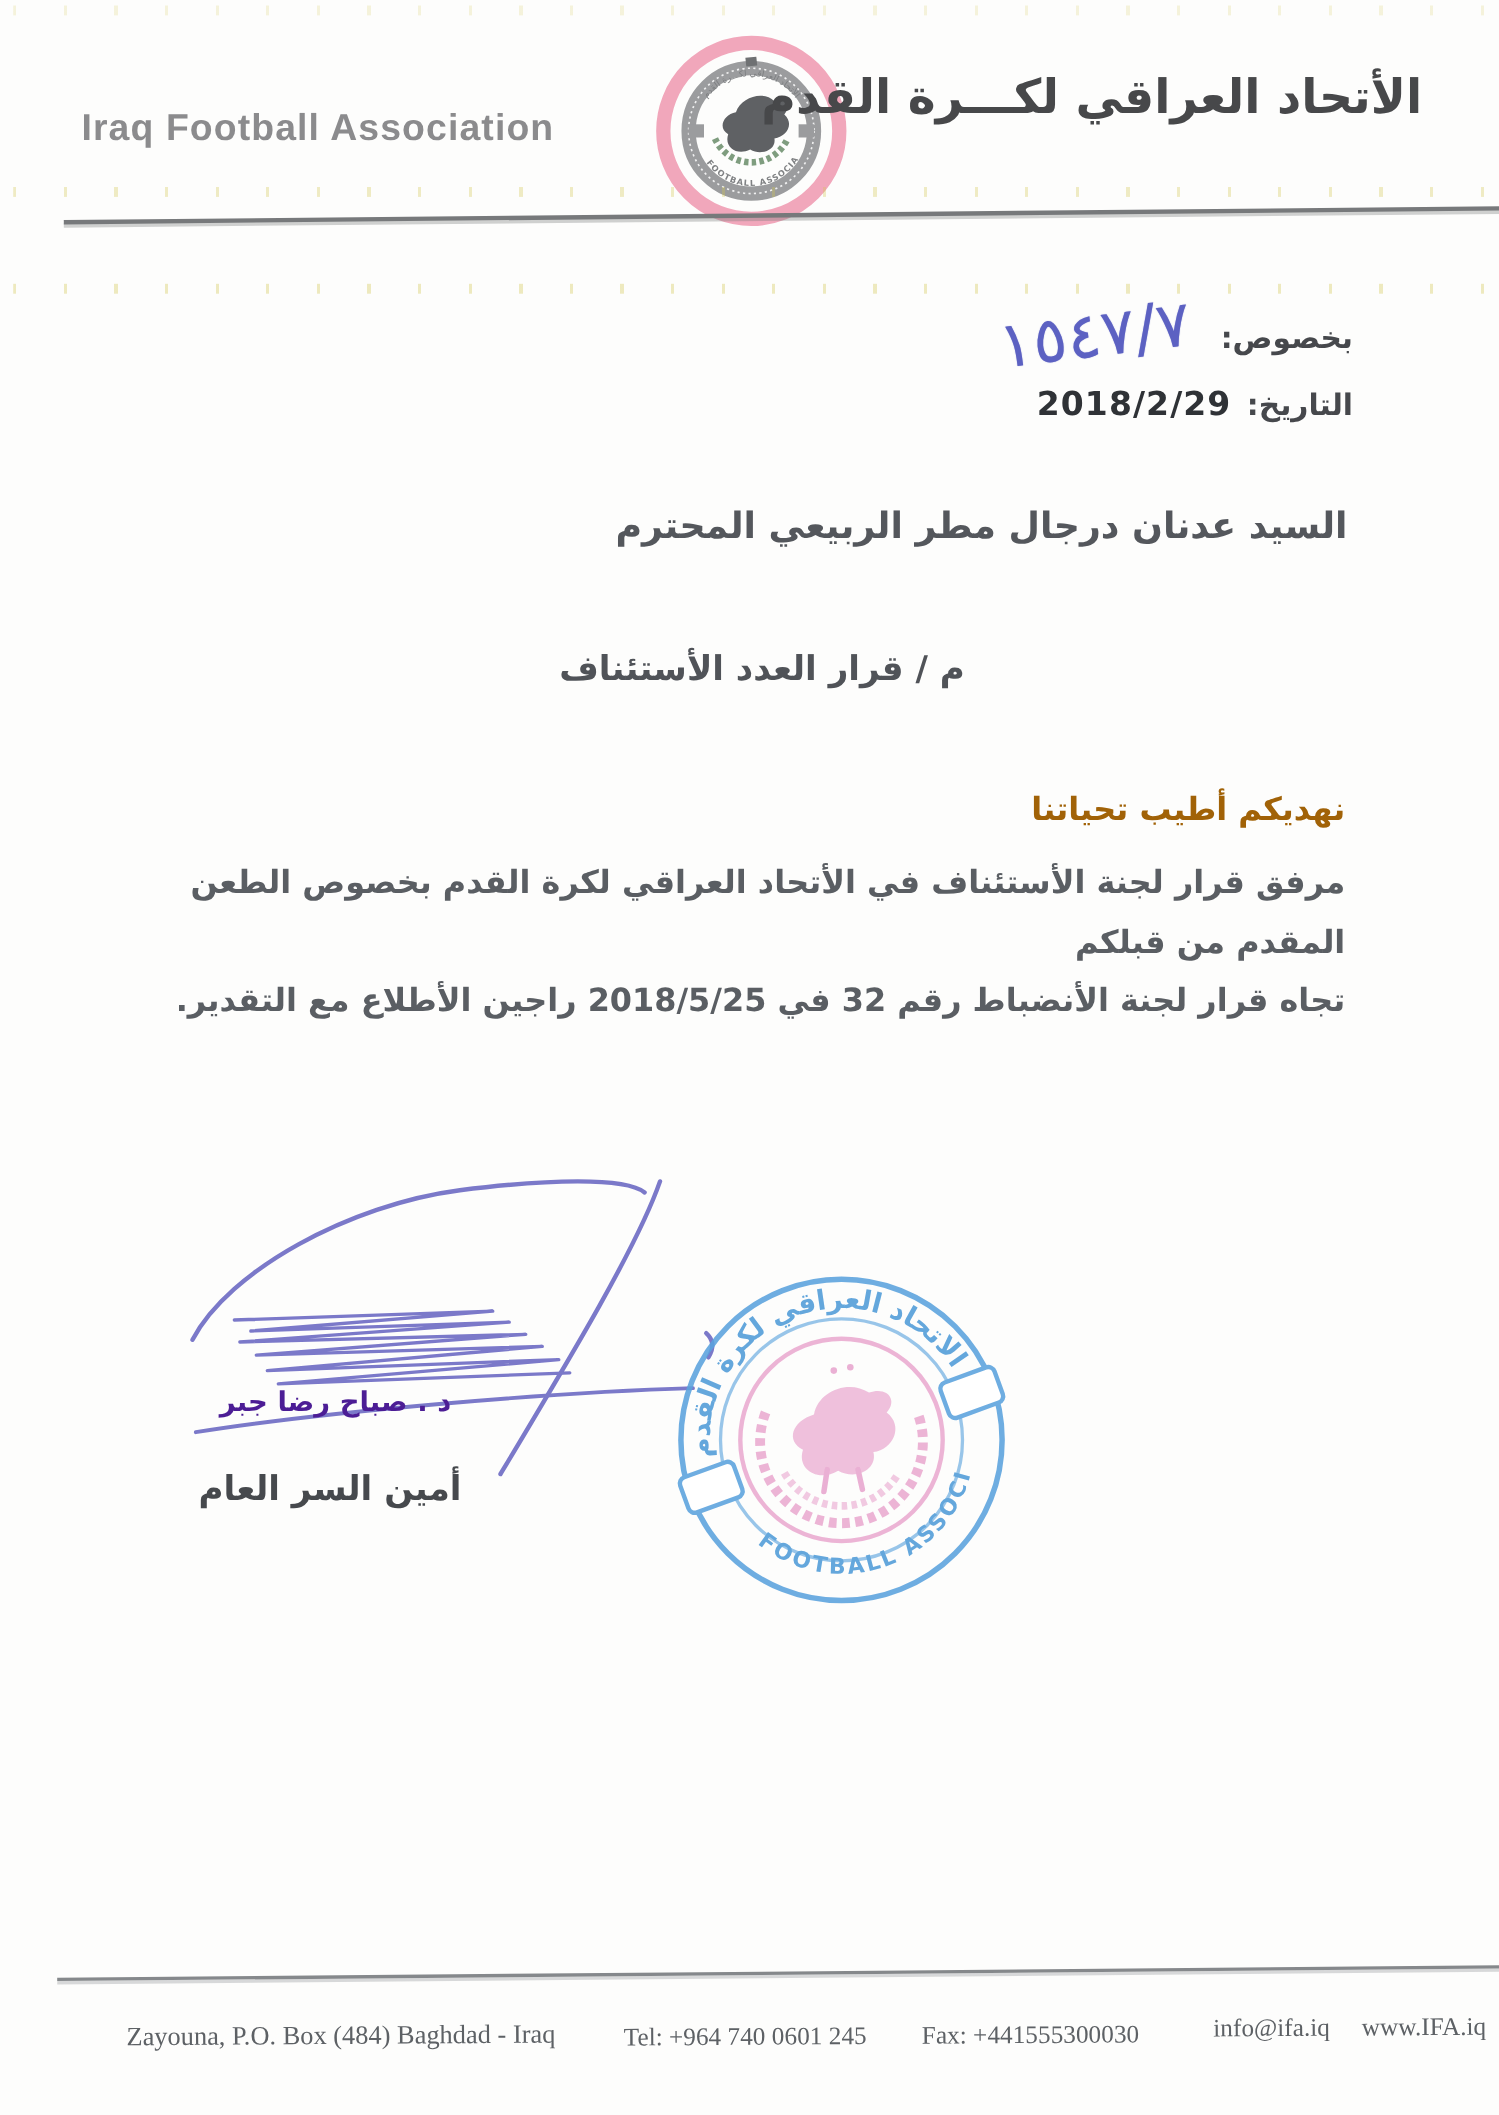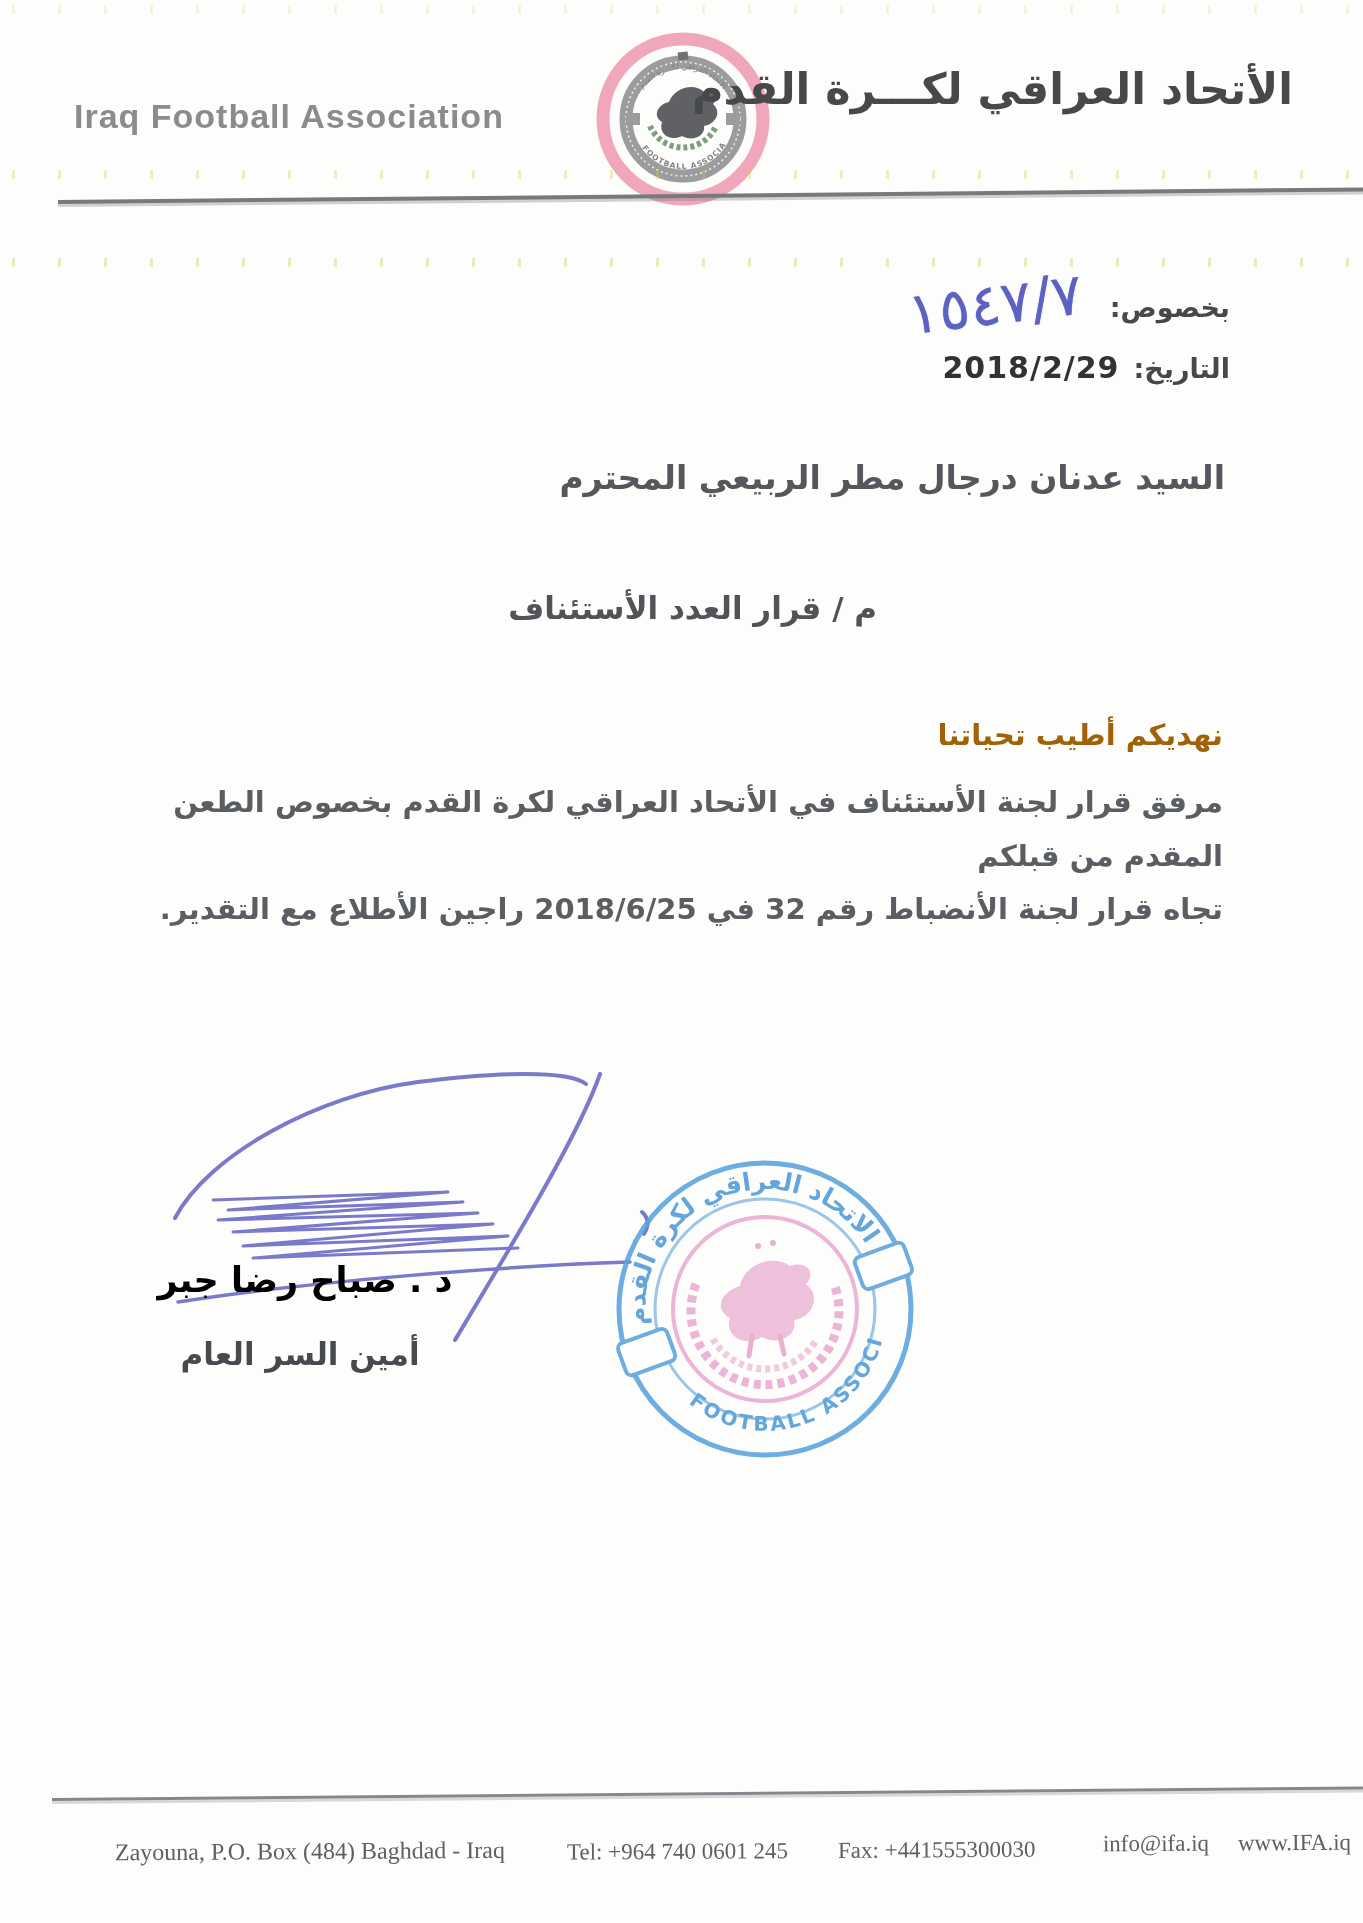--- a/index.html
+++ b/index.html
@@ -59,21 +59,21 @@
   }
   .bodytext{
     position:absolute; right:140px; top:776px; width:1075px;
     direction:rtl; text-align:right;
     font-size:29px; font-weight:bold; color:#5a5e63; line-height:1.85;
   }
   
   .sig-svg{position:absolute; left:118px; top:1050px;}
   .sig-name{
     position:absolute; left:140px; top:1260px; width:330px; text-align:center;
-    direction:rtl; font-size:35px; font-weight:bold; color:#000000;
+    direction:rtl; font-size:25px; font-weight:bold; color:#4c1d95;
   }
   .sig-title{
     position:absolute; left:150px; top:1336px; width:300px; text-align:center;
     direction:rtl; font-size:31px; font-weight:bold; color:#46494d;
   }
   .stamp{position:absolute; left:612px; top:1156px;}
   
   .footer-line{
     position:absolute; left:52px; top:1798px; width:1311px; height:3px;
     background:#85888b; transform:rotate(-0.5deg); transform-origin:left center;
@@ -136,21 +136,21 @@
       <span class="date-value">2018/2/29</span>
     </div>
   </div>
 
   <div class="addressee">السيد عدنان درجال مطر الربيعي المحترم</div>
   <div class="subject">م / قرار العدد الأستئناف</div>
   <div class="greeting">نهديكم أطيب تحياتنا</div>
 
   <div class="bodytext">
     <div>مرفق قرار لجنة الأستئناف في الأتحاد العراقي لكرة القدم بخصوص الطعن المقدم من قبلكم</div>
-    <div>تجاه قرار لجنة الأنضباط رقم 32 في 2018/6/25 راجين الأطلاع مع التقدير.</div>
+    <div>تجاه قرار لجنة الأنضباط رقم 32 في 2018/5/25 راجين الأطلاع مع التقدير.</div>
   </div>
 
   <svg class="sig-svg" width="545" height="305" viewBox="0 0 545 305">
     <g fill="none" stroke="#7b79c9" stroke-linecap="round" stroke-linejoin="round">
       <path d="M57 168 C 90 105 200 45 300 32 C 380 22 450 20 468 34" stroke-width="4"></path>
       <path d="M482 24 C 462 82 400 185 337 290" stroke-width="4"></path>
       <path d="M95 150 L330 142 L110 160 L345 152 L100 170 L360 163 L115 182 L375 174 L125 196 L390 186 L135 208 L400 198" stroke-width="3"></path>
       <path d="M60 252 C 180 233 380 216 512 212" stroke-width="3.5"></path>
       <path d="M524 162 q 10 9 2 22" stroke-width="4"></path>
     </g>

